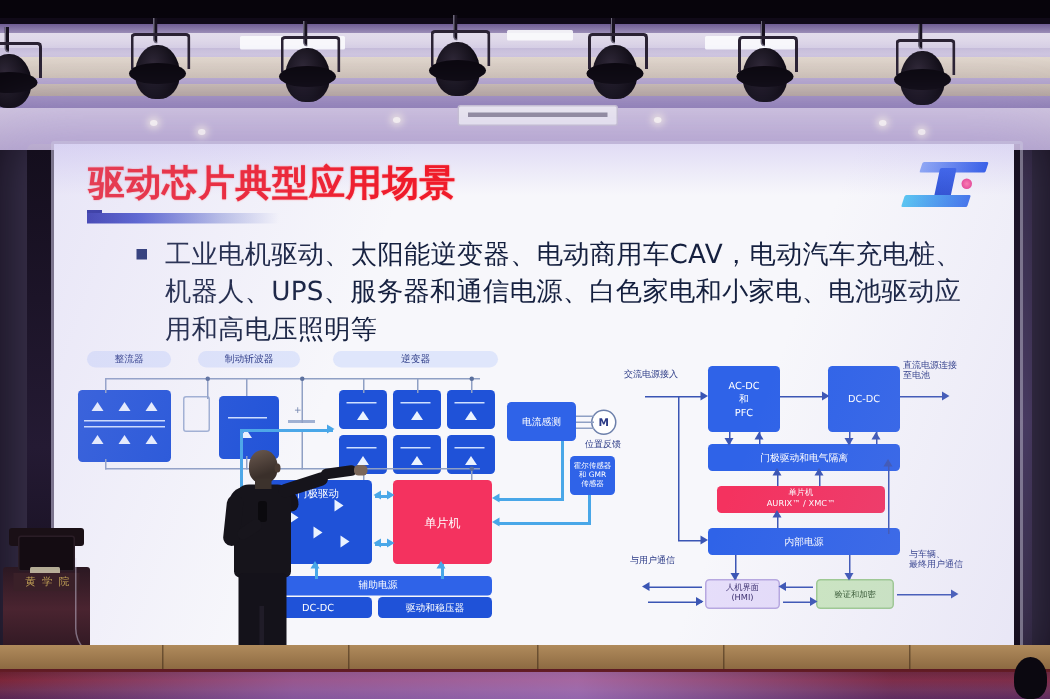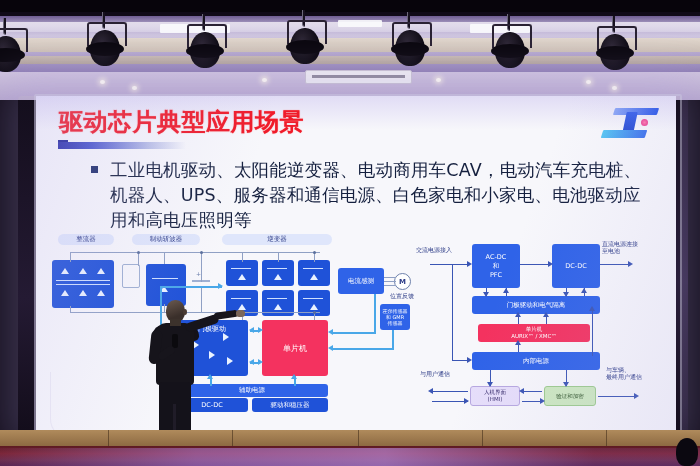--- a/index.html
+++ b/index.html
@@ -431,20 +431,28 @@
     <div class="p-hand"></div>
     <div class="p-armL"></div>
     <div class="p-mic"></div>
     <div class="p-lforearm"></div>
     <div class="p-legs"></div>
     <div class="p-gap"></div>
     <div class="p-shoe1"></div>
     <div class="p-shoe2"></div>
   </div>
 
+  <div class="podium">
+    <div class="pod-body"></div>
+    <div class="pod-top"></div>
+    <div class="pod-screen"></div>
+    <div class="pod-glow"></div>
+    <div class="pod-plate"></div>
+    <div class="pod-text">黄  学  院</div>
+  </div>
   <div class="cable"></div>
 
   <div class="woodwall"></div>
   <div class="woodseam" style="left:108px;"></div>
   <div class="woodseam" style="left:232px;"></div>
   <div class="woodseam" style="left:358px;"></div>
   <div class="woodseam" style="left:482px;"></div>
   <div class="woodseam" style="left:606px;"></div>
   <div class="floor"></div>
   <div class="floor-glow"></div>

